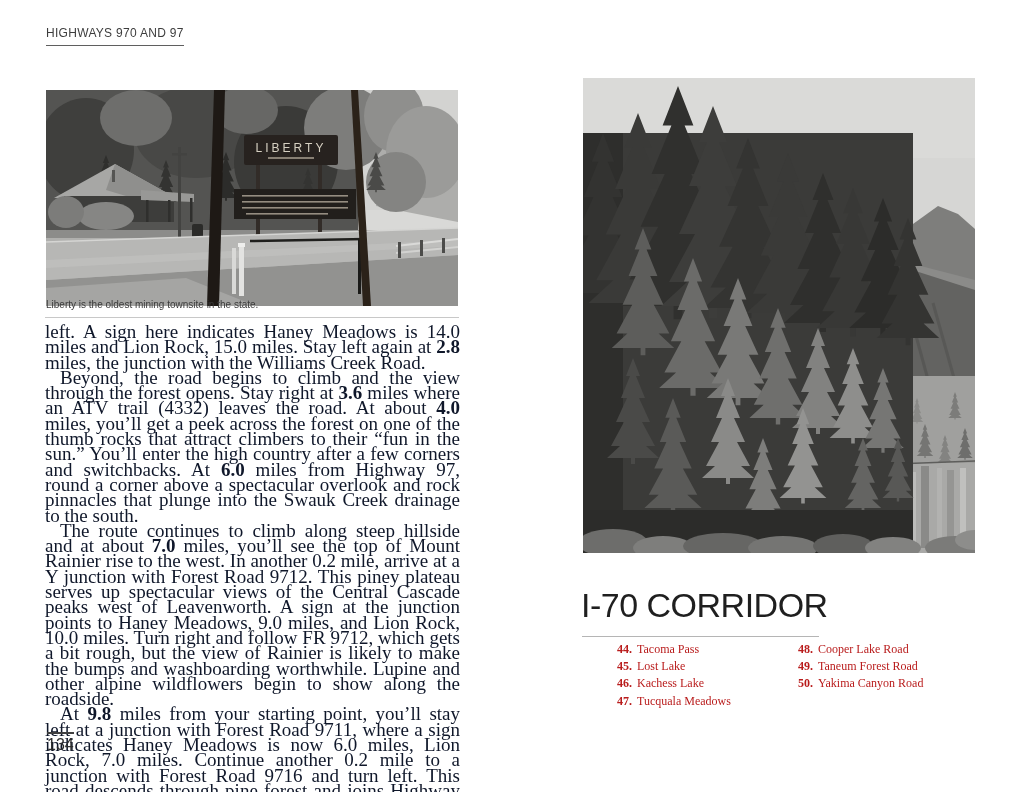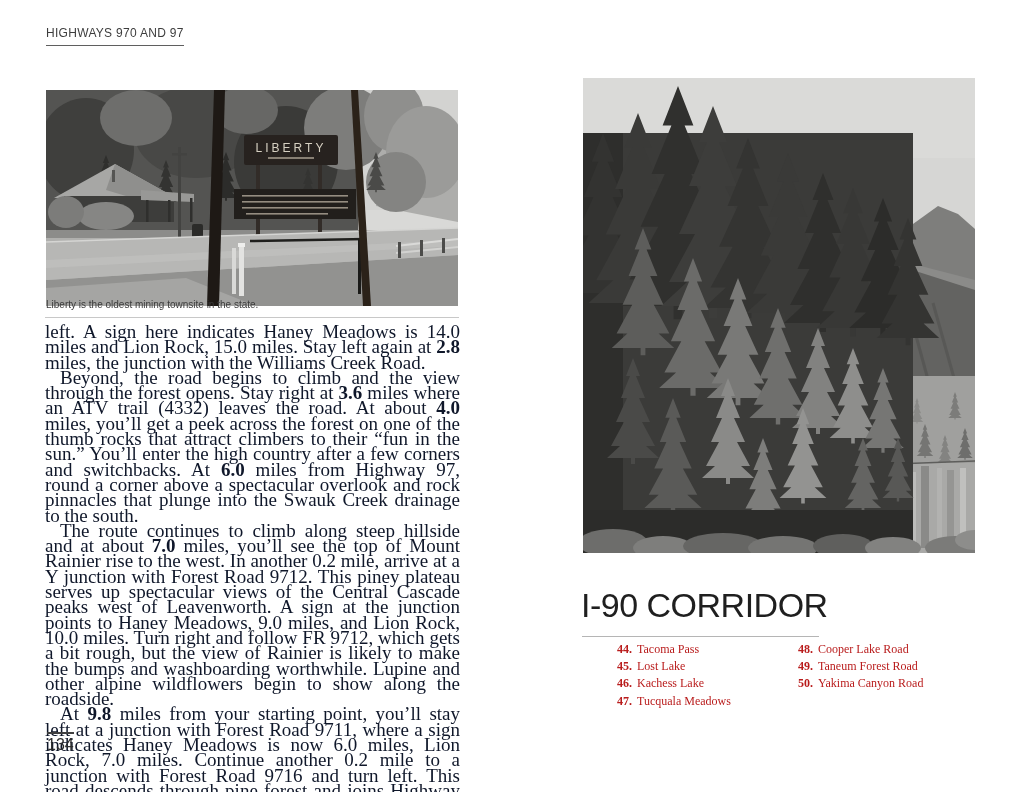--- a/index.html
+++ b/index.html
@@ -208,21 +208,21 @@
       <rect x="0" y="432" width="330" height="43" fill="#2c2c2a"></rect>
       <ellipse cx="30" cy="465" rx="35" ry="14" fill="#6d6d6b"></ellipse>
       <ellipse cx="80" cy="470" rx="30" ry="12" fill="#7e7e7c"></ellipse>
       <ellipse cx="140" cy="468" rx="40" ry="13" fill="#666664"></ellipse>
       <ellipse cx="200" cy="470" rx="35" ry="12" fill="#757573"></ellipse>
       <ellipse cx="260" cy="468" rx="30" ry="12" fill="#5f5f5d"></ellipse>
       <ellipse cx="310" cy="470" rx="28" ry="11" fill="#828280"></ellipse>
     </svg>
   </div>
 
-  <div class="section-heading">I-90 CORRIDOR</div>
+  <div class="section-heading">I-70 CORRIDOR</div>
   <div class="heading-rule"></div>
 
   <div class="dest-col dest-col1">
       <div class="dest-row"><span class="dest-num">44.</span><span class="dest-label">Tacoma Pass</span></div>
       <div class="dest-row"><span class="dest-num">45.</span><span class="dest-label">Lost Lake</span></div>
       <div class="dest-row"><span class="dest-num">46.</span><span class="dest-label">Kachess Lake</span></div>
       <div class="dest-row"><span class="dest-num">47.</span><span class="dest-label">Tucquala Meadows</span></div>
     </div>
   <div class="dest-col dest-col2">
       <div class="dest-row"><span class="dest-num">48.</span><span class="dest-label">Cooper Lake Road</span></div>

